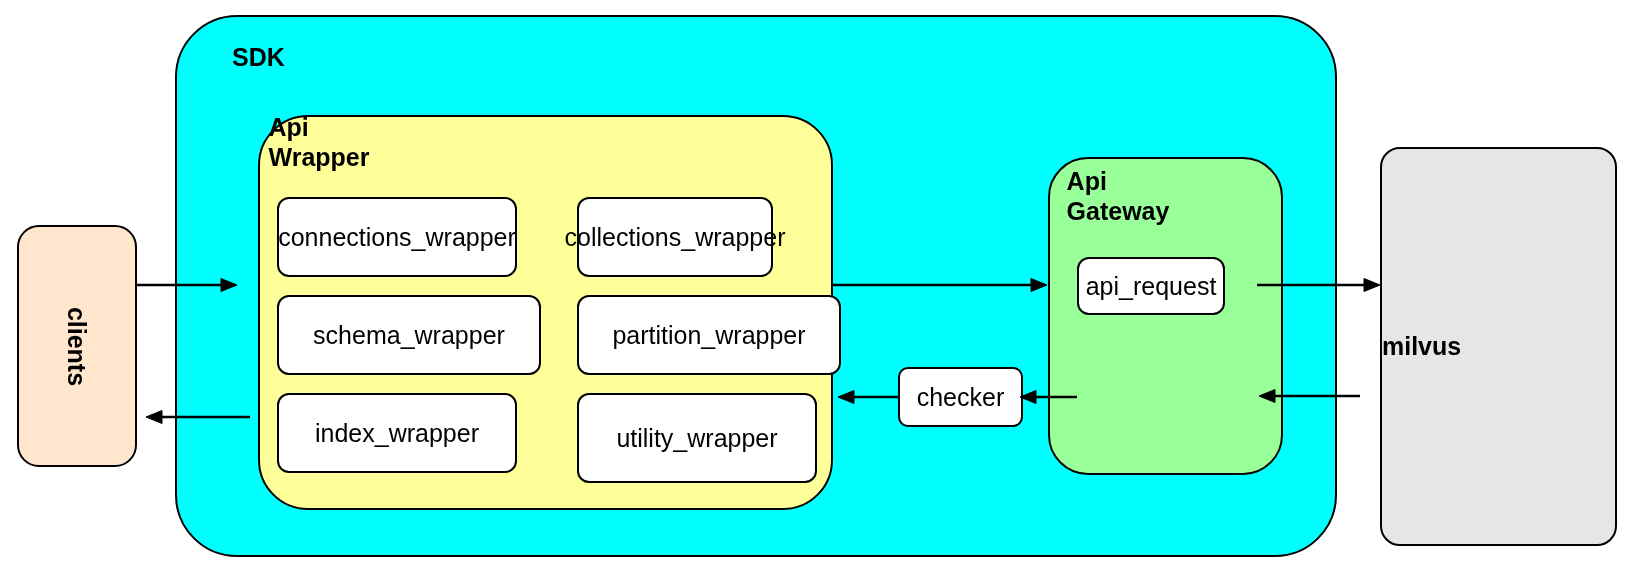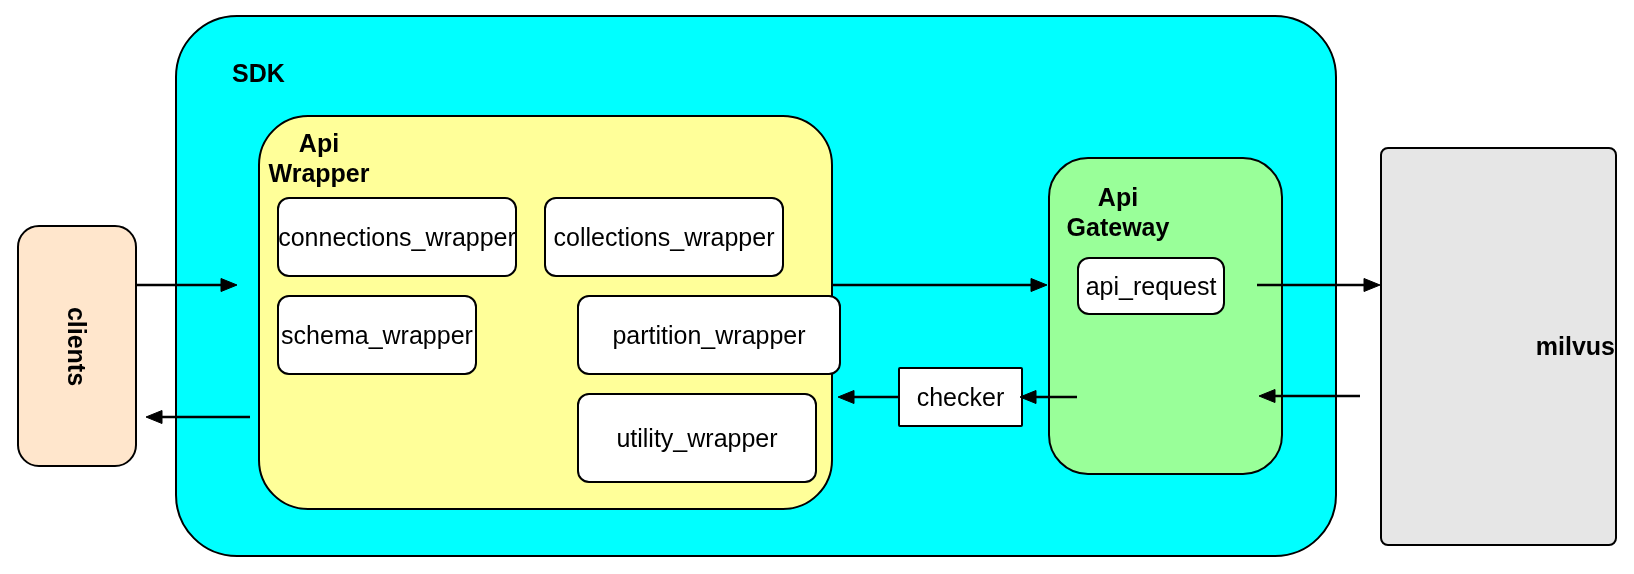--- a/index.html
+++ b/index.html
@@ -37,44 +37,43 @@
   }
   .clients {
     left: 17px; top: 225px; width: 120px; height: 242px;
     background: var(--clients-fill);
     border-radius: 22px;
     display: flex; align-items: center; justify-content: center;
   }
   .milvus {
     left: 1380px; top: 147px; width: 237px; height: 399px;
     background: var(--milvus-fill);
-    border-radius: 8px;
-    display: flex; align-items: center; justify-content: flex-end;
+    border-radius: 20px;
+    display: flex; align-items: center; justify-content: flex-start;
   }
   .node {
     position: absolute;
     box-sizing: border-box;
     background: var(--node-fill);
     border: 2.5px solid var(--border);
     border-radius: 12px;
     display: flex; align-items: center; justify-content: center;
     font-size: 25px;
     color: #000000;
     white-space: nowrap;
   }
   .bold-label {
     position: absolute;
     font-weight: bold;
     font-size: 25px;
     color: #000000;
     line-height: 30px;
     white-space: nowrap;
-    margin-top: 16px;
   }
-  .two-line { text-align: center; transform: translateX(-50%); }
+  .two-line { transform: translateX(-50%); }
   .rot90 { transform: rotate(90deg); font-weight: bold; font-size: 25px; }
   .center-bold { font-weight: bold; font-size: 25px; }
   #arrows {
     position: absolute;
     left: 0; top: 0;
     pointer-events: none;
   }
   #arrows line { stroke: #000000; stroke-width: 2.5px; }
   #arrows polygon { fill: #000000; stroke: #000000; }
 </style>
@@ -88,44 +87,47 @@
 
   <div class="container api-wrapper"></div>
   <div class="bold-label two-line" style="left:319px; top:112px;">
     <div>Api</div>
     <div>Wrapper</div>
   </div>
 
   <div class="node" style="left:277px; top:197px; width:240px; height:80px;">
     <span>connections_wrapper</span>
   </div>
-  <div class="node" style="left:544px; top:197px; width:240px; height:80px;">
+  <div class="node" style="left:577px; top:197px; width:196px; height:80px;">
     <span>collections_wrapper</span>
   </div>
-  <div class="node" style="left:277px; top:295px; width:200px; height:80px;align-items:center;">
+  <div class="node" style="left:277px; top:295px; width:264px; height:80px;align-items:center;">
     <span>schema_wrapper</span>
   </div>
   <div class="node" style="left:577px; top:295px; width:264px; height:80px;">
     <span>partition_wrapper</span>
+  </div>
+  <div class="node" style="left:277px; top:393px; width:240px; height:80px;">
+    <span>index_wrapper</span>
   </div>
   <div class="node" style="left:577px; top:393px; width:240px; height:90px;">
     <span>utility_wrapper</span>
   </div>
 
   <div class="container api-gateway"></div>
   <div class="bold-label two-line" style="left:1118px; top:166px;">
     <div>Api</div>
     <div>Gateway</div>
   </div>
 
   <div class="node" style="left:1077px; top:257px; width:148px; height:58px;">
     <span>api_request</span>
   </div>
 
-  <div class="node" style="left:898px; top:367px; width:125px; height:60px; border-radius:2px;">
+  <div class="node" style="left:898px; top:367px; width:125px; height:60px; border-radius:10px;">
     <span>checker</span>
   </div>
 
   <div class="container clients">
     <span class="rot90">clients</span>
   </div>
 
   <div class="container milvus">
     <span class="center-bold">milvus</span>
   </div>

